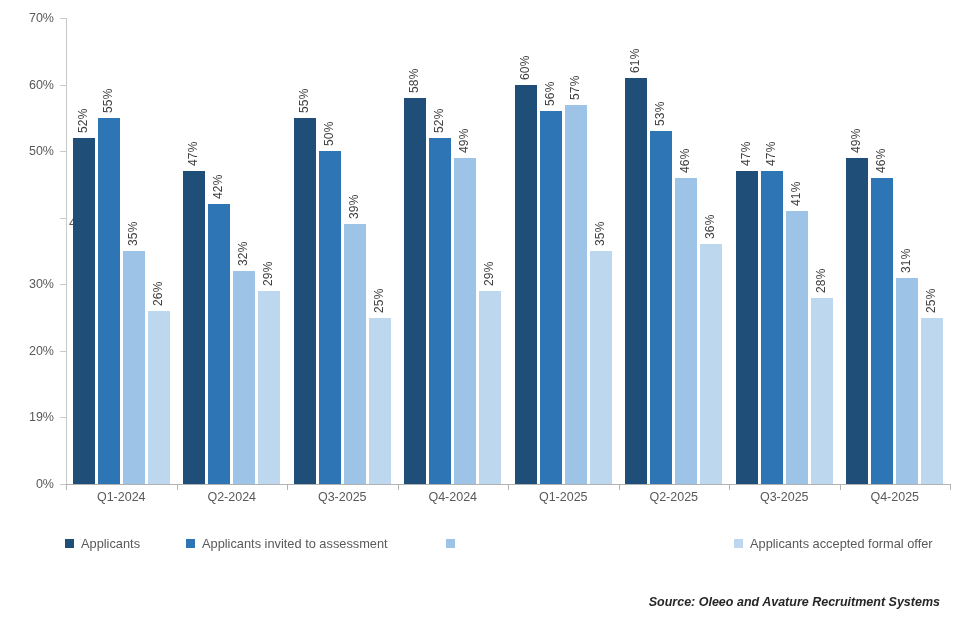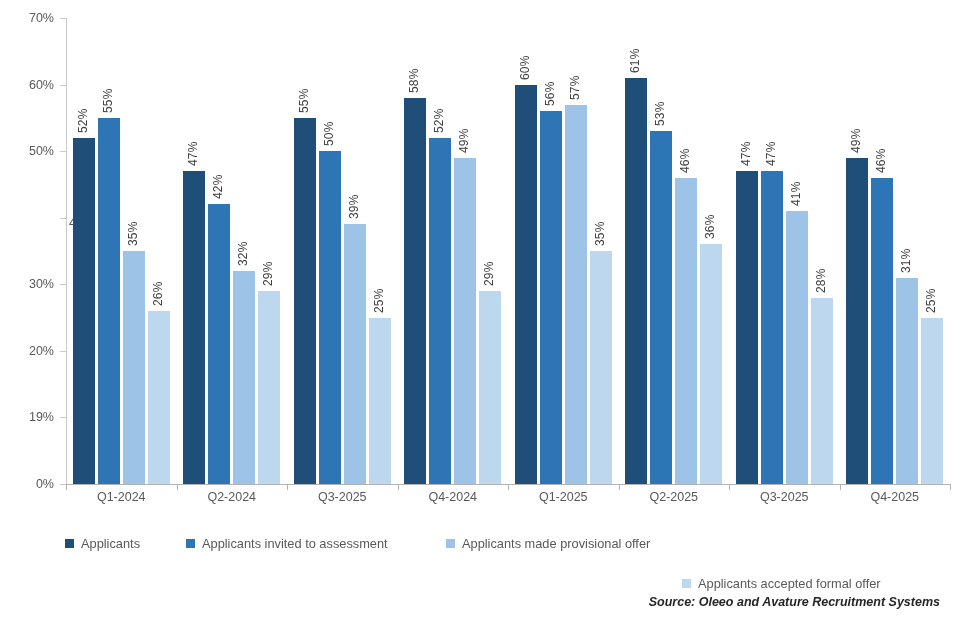--- a/index.html
+++ b/index.html
@@ -257,22 +257,21 @@
       <div class="legend-item" style="left: 5px;">
         <span class="legend-swatch" style="background: rgb(31, 78, 121);"></span>
         <span class="legend-text">Applicants</span>
       </div>
       <div class="legend-item" style="left: 126px; text-align: right;">
         <span class="legend-swatch" style="background: rgb(46, 117, 182);"></span>
         <span class="legend-text">Applicants invited to assessment</span>
       </div>
       <div class="legend-item" style="left: 386px;">
         <span class="legend-swatch" style="background: rgb(157, 195, 230);"></span>
-        <span class="legend-text">Applicants made provisional offer</span>
-      </div>
-      <div class="legend-item" style="left: 622px; margin-top: 40px;">
+      </div>
+      <div class="legend-item" style="left: 674px;">
         <span class="legend-swatch" style="background: rgb(189, 215, 238);"></span>
         <span class="legend-text">Applicants accepted formal offer</span>
       </div>
     </div>
 
   <div class="source-note">Source: Oleeo and Avature Recruitment Systems</div>
 </div>
 
 </body></html>

